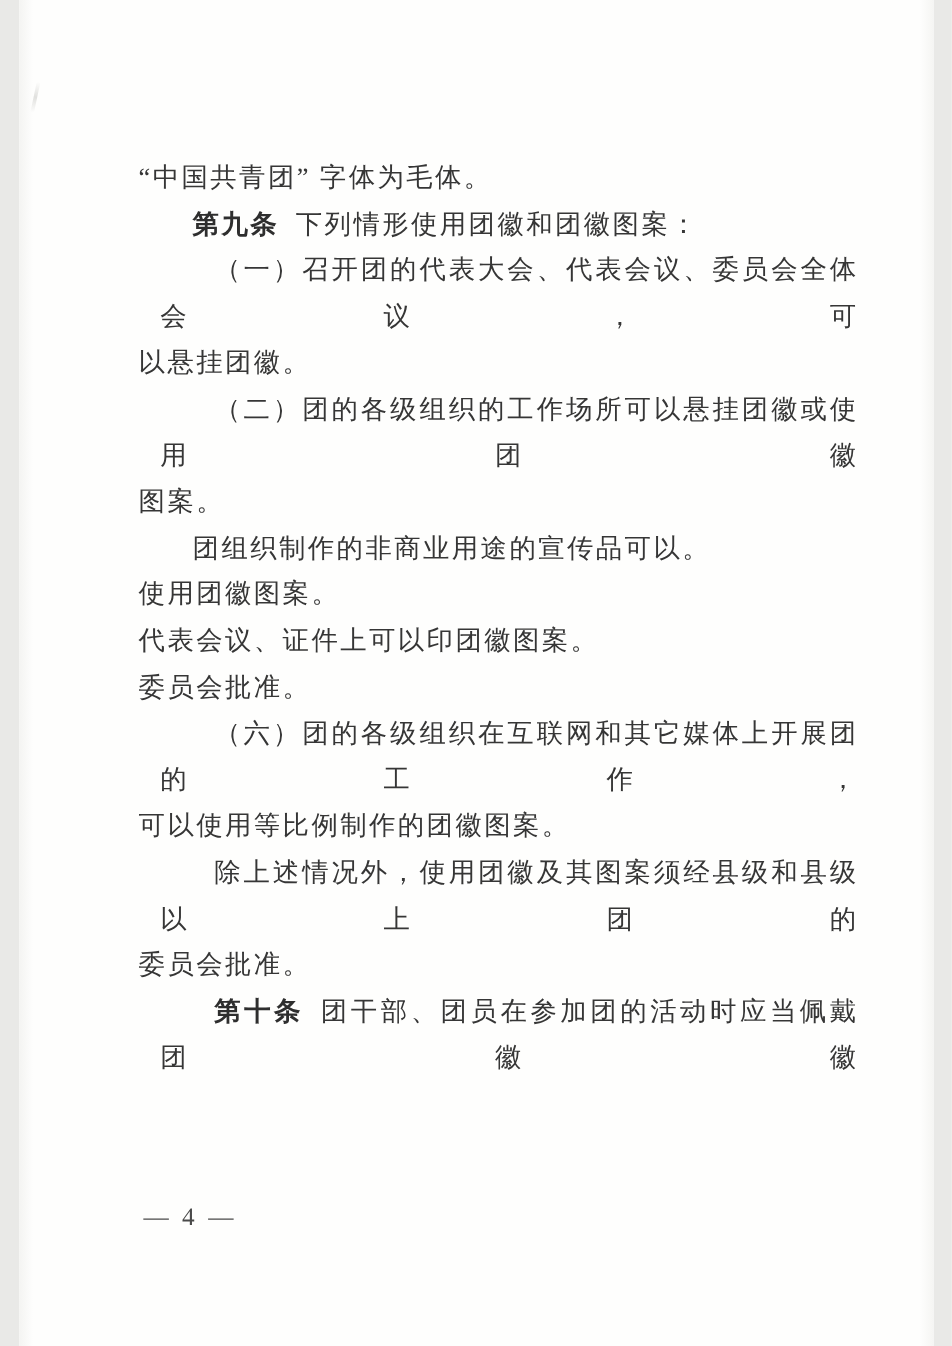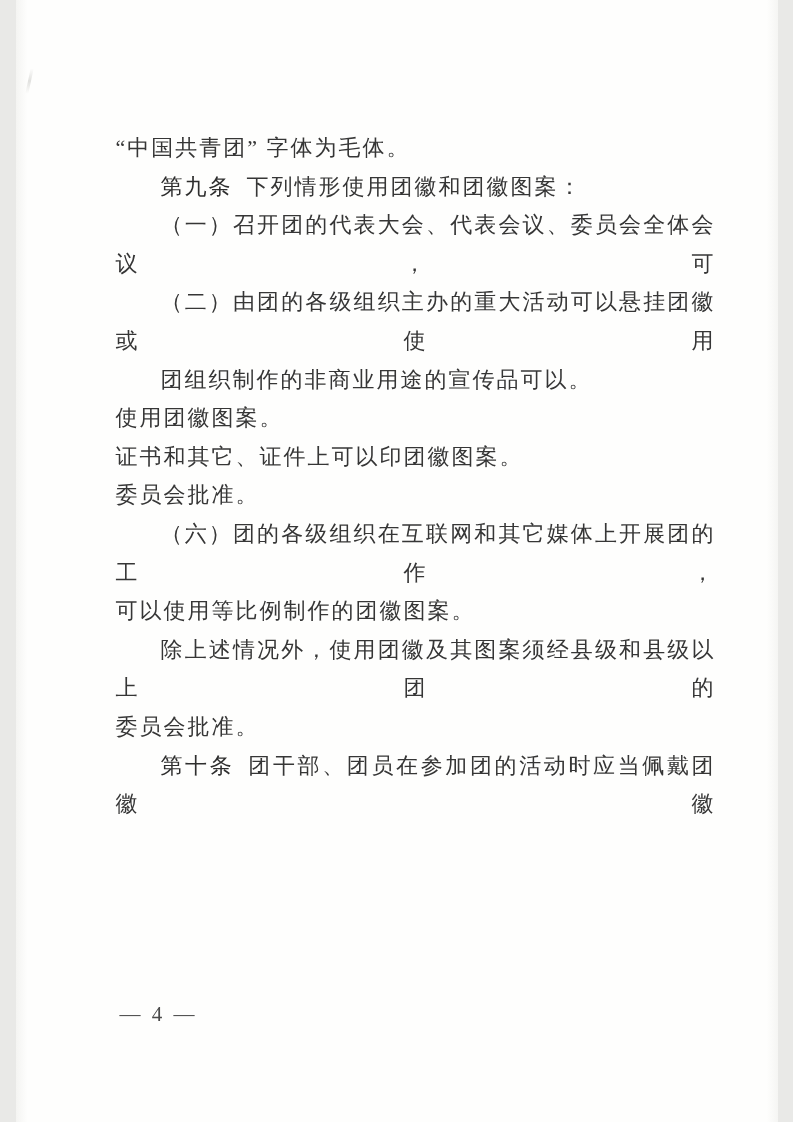--- a/index.html
+++ b/index.html
@@ -31,23 +31,24 @@
   .line {
     white-space: pre-wrap;
     text-align: left;
   }
   .line.indent {
     text-indent: 45px;
   }
   .line.justify {
     text-align: justify;
     text-align-last: justify;
+    margin-left: 18px;
   }
   .article-number {
-    font-weight: normal;
+    font-weight: bold;
     margin-right: 14px;
     color: #2e2e2e;
   }
   .page-number {
     position: absolute;
     left: 104px;
     top: 1002px;
     font-size: 21px;
     letter-spacing: 3px;
     color: #4a4a4a;
@@ -66,24 +67,26 @@
 </style>
 </head>
 <body>
 
 <div class="page">
   <div class="scan-mark"></div>
   <div class="doc-body">
       <div class="line"><span>“中国共青团” 字体为毛体。</span></div>
       <div class="line indent"><b class="article-number">第九条</b><span>下列情形使用团徽和团徽图案：</span></div>
       <div class="line indent justify"><span>（一）召开团的代表大会、代表会议、委员会全体会议，可</span></div>
-      <div class="line indent justify"><span>（二）由团的各级组织主办的重大活动可以悬挂团徽或使用</span></div>
+      <div class="line"><span>以悬挂团徽。</span></div>
+      <div class="line indent justify"><span>（二）团的各级组织的工作场所可以悬挂团徽或使用团徽</span></div>
+      <div class="line"><span>图案。</span></div>
       <div class="line indent"><span>团组织制作的非商业用途的宣传品可以。</span></div>
       <div class="line"><span>使用团徽图案。</span></div>
-      <div class="line"><span>证书和其它、证件上可以印团徽图案。</span></div>
+      <div class="line"><span>代表会议、证件上可以印团徽图案。</span></div>
       <div class="line"><span>委员会批准。</span></div>
       <div class="line indent justify"><span>（六）团的各级组织在互联网和其它媒体上开展团的工作，</span></div>
       <div class="line"><span>可以使用等比例制作的团徽图案。</span></div>
       <div class="line indent justify"><span>除上述情况外，使用团徽及其图案须经县级和县级以上团的</span></div>
       <div class="line"><span>委员会批准。</span></div>
       <div class="line indent justify"><b class="article-number">第十条</b><span>团干部、团员在参加团的活动时应当佩戴团徽徽</span></div>
     </div>
   <div class="page-number">— 4 —</div>
 </div>
 

